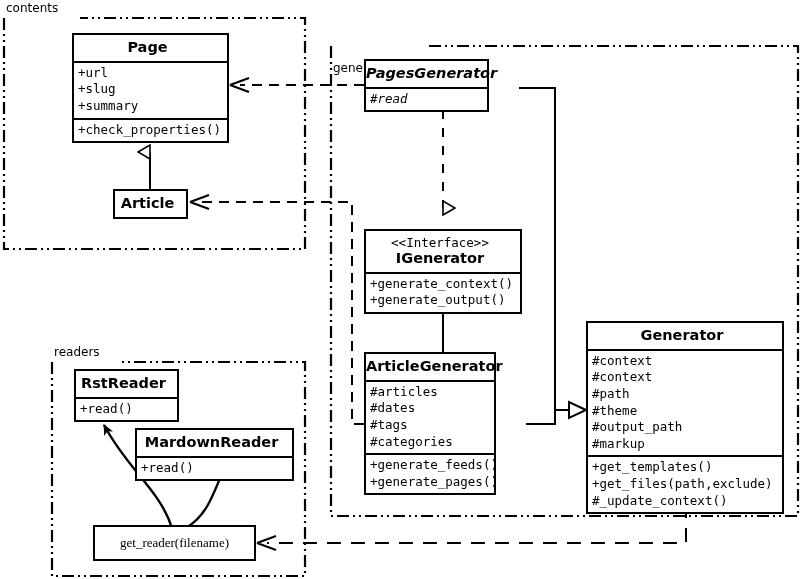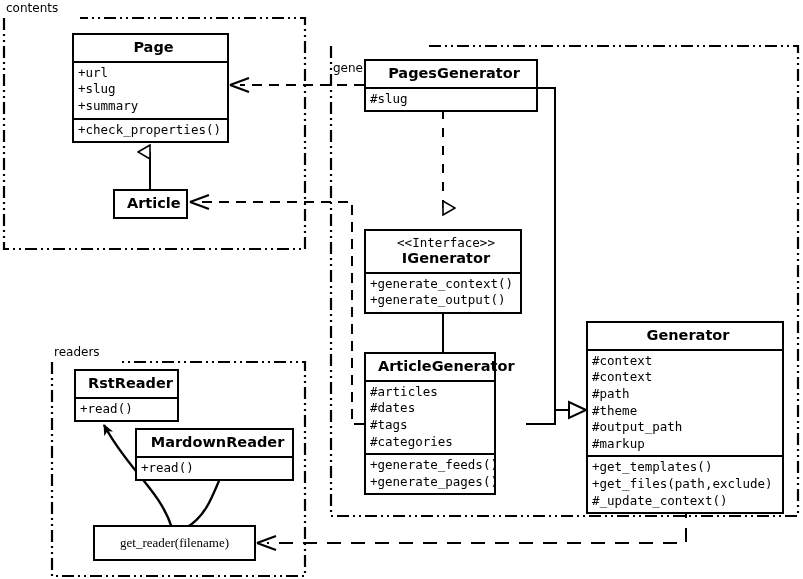--- a/index.html
+++ b/index.html
@@ -44,21 +44,21 @@
     font-family: "DejaVu Sans Mono", monospace;
     font-size: 12.5px;
     color: #000;
     z-index: 5;
   }
   .cls .title {
     font-family: "DejaVu Sans", sans-serif;
     font-weight: bold;
     font-size: 14.5px;
     text-align: center;
-    padding: 4px 6px 5px 12px;
+    padding: 4px 6px 5px 0;
     line-height: 1.15;
   }
   .cls .stereo {
     font-family: "DejaVu Sans Mono", monospace;
     font-weight: normal;
     font-size: 12.5px;
     text-align: center;
     display: block;
     line-height: 1.2;
   }
@@ -173,24 +173,24 @@
     </div>
     <div class="compartment sep">
       <div class="row">+check_properties()</div>
     </div>
   </div>
 
   <div class="cls" style="left:113px; top:189px; width:75px;">
     <div class="title">Article</div>
   </div>
 
-  <div class="cls" style="left:364px; top:59px; width:174px;">
+  <div class="cls" style="left:364px; top:59px; width:125px;font-style:italic;">
     <div class="title">PagesGenerator</div>
     <div class="compartment sep">
-      <div class="row">#slug</div>
+      <div class="row">#read</div>
     </div>
   </div>
 
   <div class="cls" style="left:364px; top:229px; width:158px;">
     <div class="title">
       <span class="stereo">&lt;&lt;Interface&gt;&gt;</span>
       <span>IGenerator</span>
     </div>
     <div class="compartment sep">
       <div class="row">+generate_context()</div>

